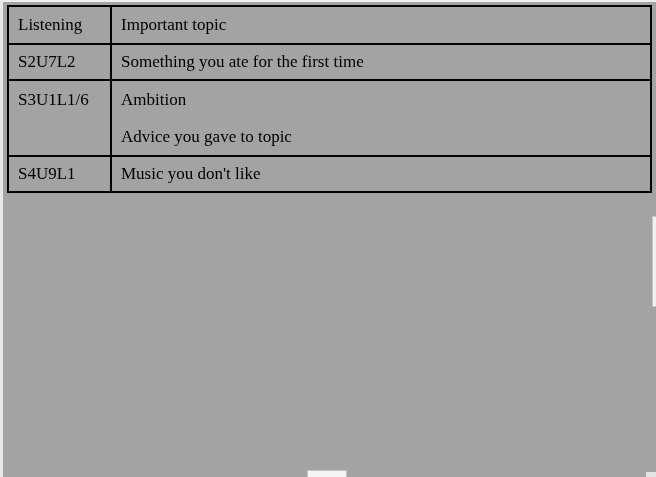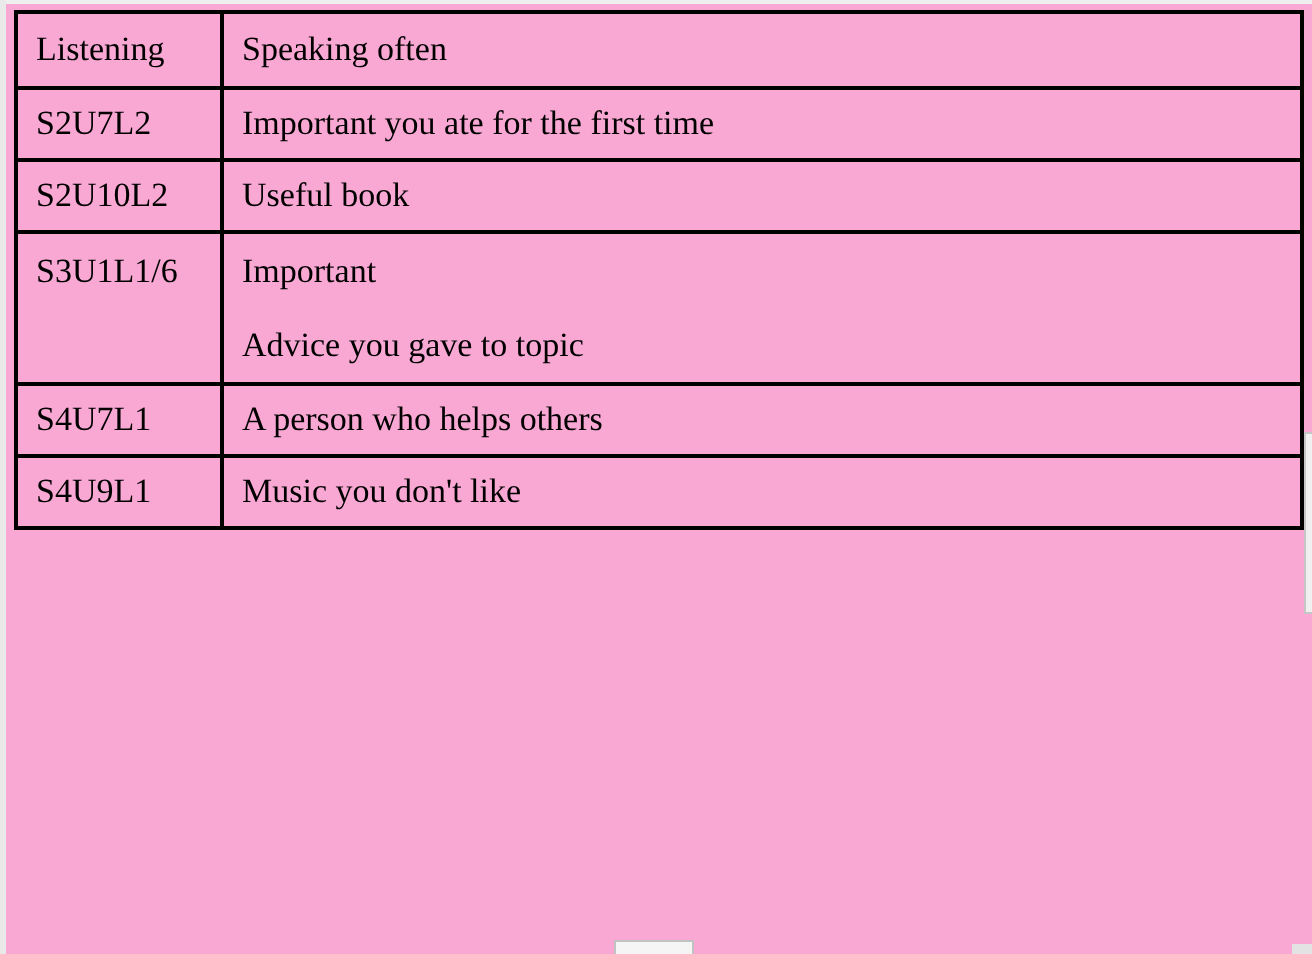--- a/index.html
+++ b/index.html
@@ -7,21 +7,21 @@
   body {
     background: #ffffff;
     font-family: "Liberation Serif", "DejaVu Serif", serif;
     color: #000000;
     overflow: hidden;
   }
   .screen {
     position: relative;
     width: 656px;
     height: 477px;
-    background: #f9a8d4;
+    background: #a3a3a3;
     overflow: hidden;
   }
   
   .edge-left {
     position: absolute; left: 0; top: 0;
     width: 3px; height: 100%;
     background: #e9e9e9;
   }
   .edge-top {
     position: absolute; left: 0; top: 0;
@@ -89,55 +89,39 @@
     <colgroup>
       <col style="width:103px">
       <col style="width:540px">
     </colgroup>
     <tbody>
       <tr class="header-row">
         <td>
           <div class="cell-line">Listening</div>
         </td>
         <td>
-          <div class="cell-line">Speaking often</div>
+          <div class="cell-line">Important topic</div>
         </td>
       </tr>
 
     <tr class="row-single">
           <td>
             <div class="cell-line">S2U7L2</div>
           </td>
           <td>
-            <div class="cell-line">Important you ate for the first time</div>
-          </td>
-        </tr>
-        <tr class="row-single">
-          <td>
-            <div class="cell-line">S2U10L2</div>
-          </td>
-          <td>
-            <div class="cell-line">Useful book</div>
+            <div class="cell-line">Something you ate for the first time</div>
           </td>
         </tr>
         <tr class="row-double">
           <td>
             <div class="cell-line">S3U1L1/6</div>
           </td>
           <td>
-            <div class="cell-line">Important</div>
+            <div class="cell-line">Ambition</div>
             <div class="cell-line">Advice you gave to topic</div>
-          </td>
-        </tr>
-        <tr class="row-single">
-          <td>
-            <div class="cell-line">S4U7L1</div>
-          </td>
-          <td>
-            <div class="cell-line">A person who helps others</div>
           </td>
         </tr>
         <tr class="row-single">
           <td>
             <div class="cell-line">S4U9L1</div>
           </td>
           <td>
             <div class="cell-line">Music you don't like</div>
           </td>
         </tr>

